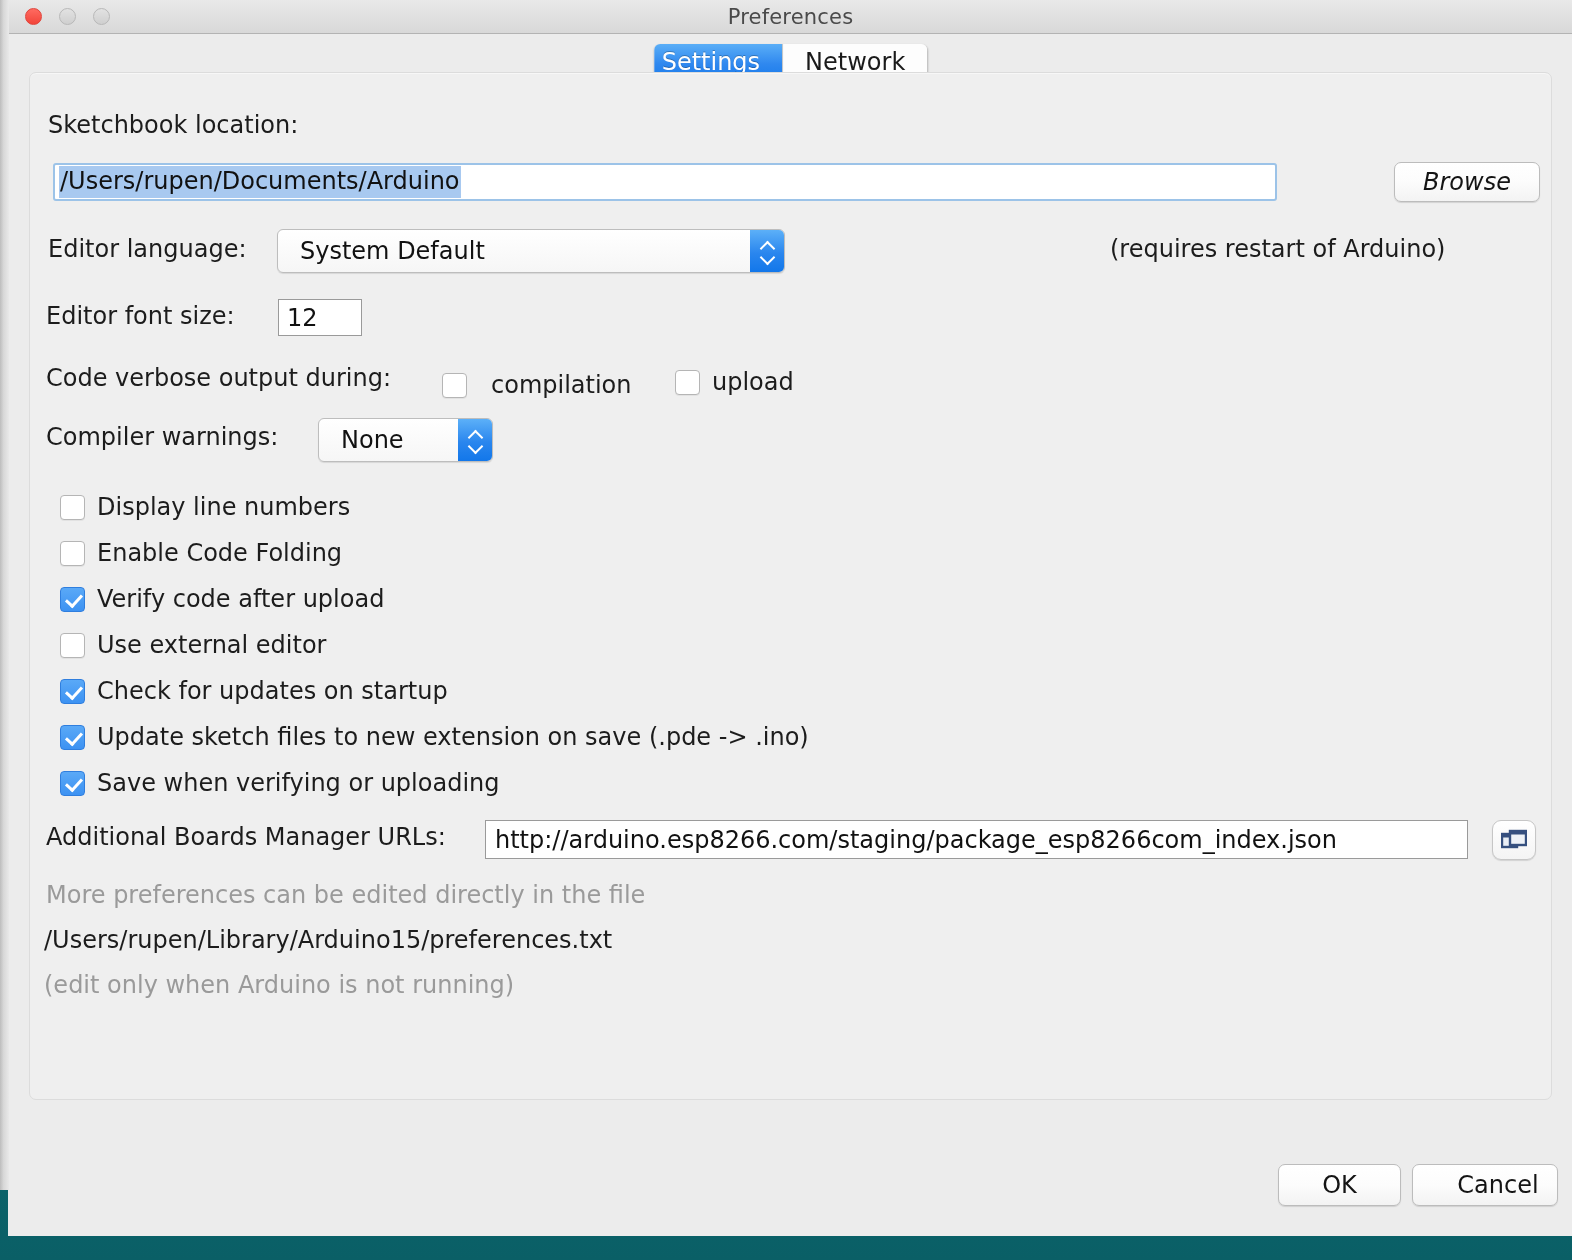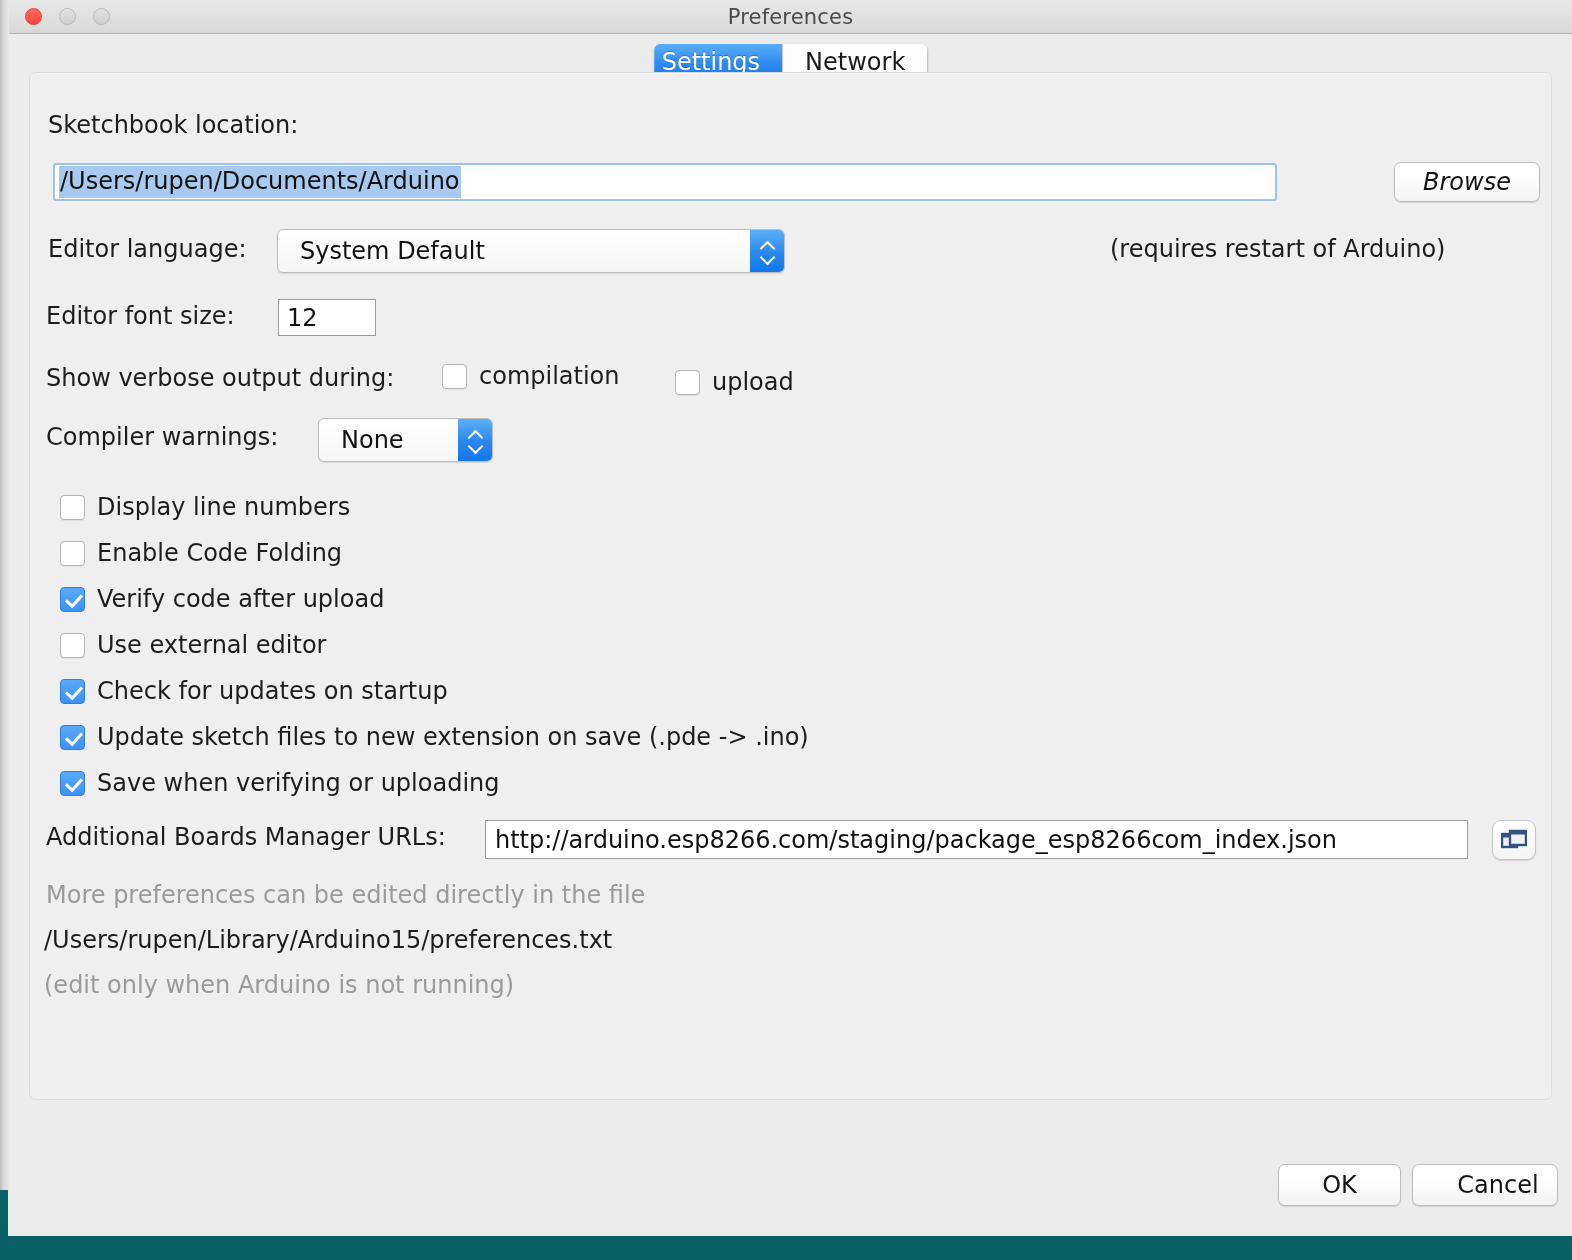--- a/index.html
+++ b/index.html
@@ -274,28 +274,28 @@
           <span class="chev down"></span>
         </span>
       </div>
       <div class="row" style="left:1080px; top:162px;align-items:center;">
         <span class="lbl">(requires restart of Arduino)</span>
       </div>
 
       <div class="row" style="left:16px; top:229px;">
         <span class="lbl">Editor font size:</span>
       </div>
-      <div class="tinput" id="fontsize-input" style="position:absolute; left:248px; top:226px; width:98px;text-align:right;">
+      <div class="tinput" id="fontsize-input" style="position:absolute; left:248px; top:226px; width:84px;text-align:right;">
         <span>12</span>
       </div>
 
       <div class="row" style="left:16px; top:291px;">
-        <span class="lbl">Show verbose output during:</span>
-      </div>
-      <div class="cbrow" style="left:412px; top:289px;">
+        <span class="lbl">Code verbose output during:</span>
+      </div>
+      <div class="cbrow" style="left:412px; top:298px;gap:12px;">
         <span class="cb off"></span>
         <span class="cb-label">compilation</span>
       </div>
       <div class="cbrow" style="left:645px; top:295px;">
         <span class="cb off"></span>
         <span class="cb-label">upload</span>
       </div>
 
       <div class="row" style="left:16px; top:350px;">
         <span class="lbl">Compiler warnings:</span>

